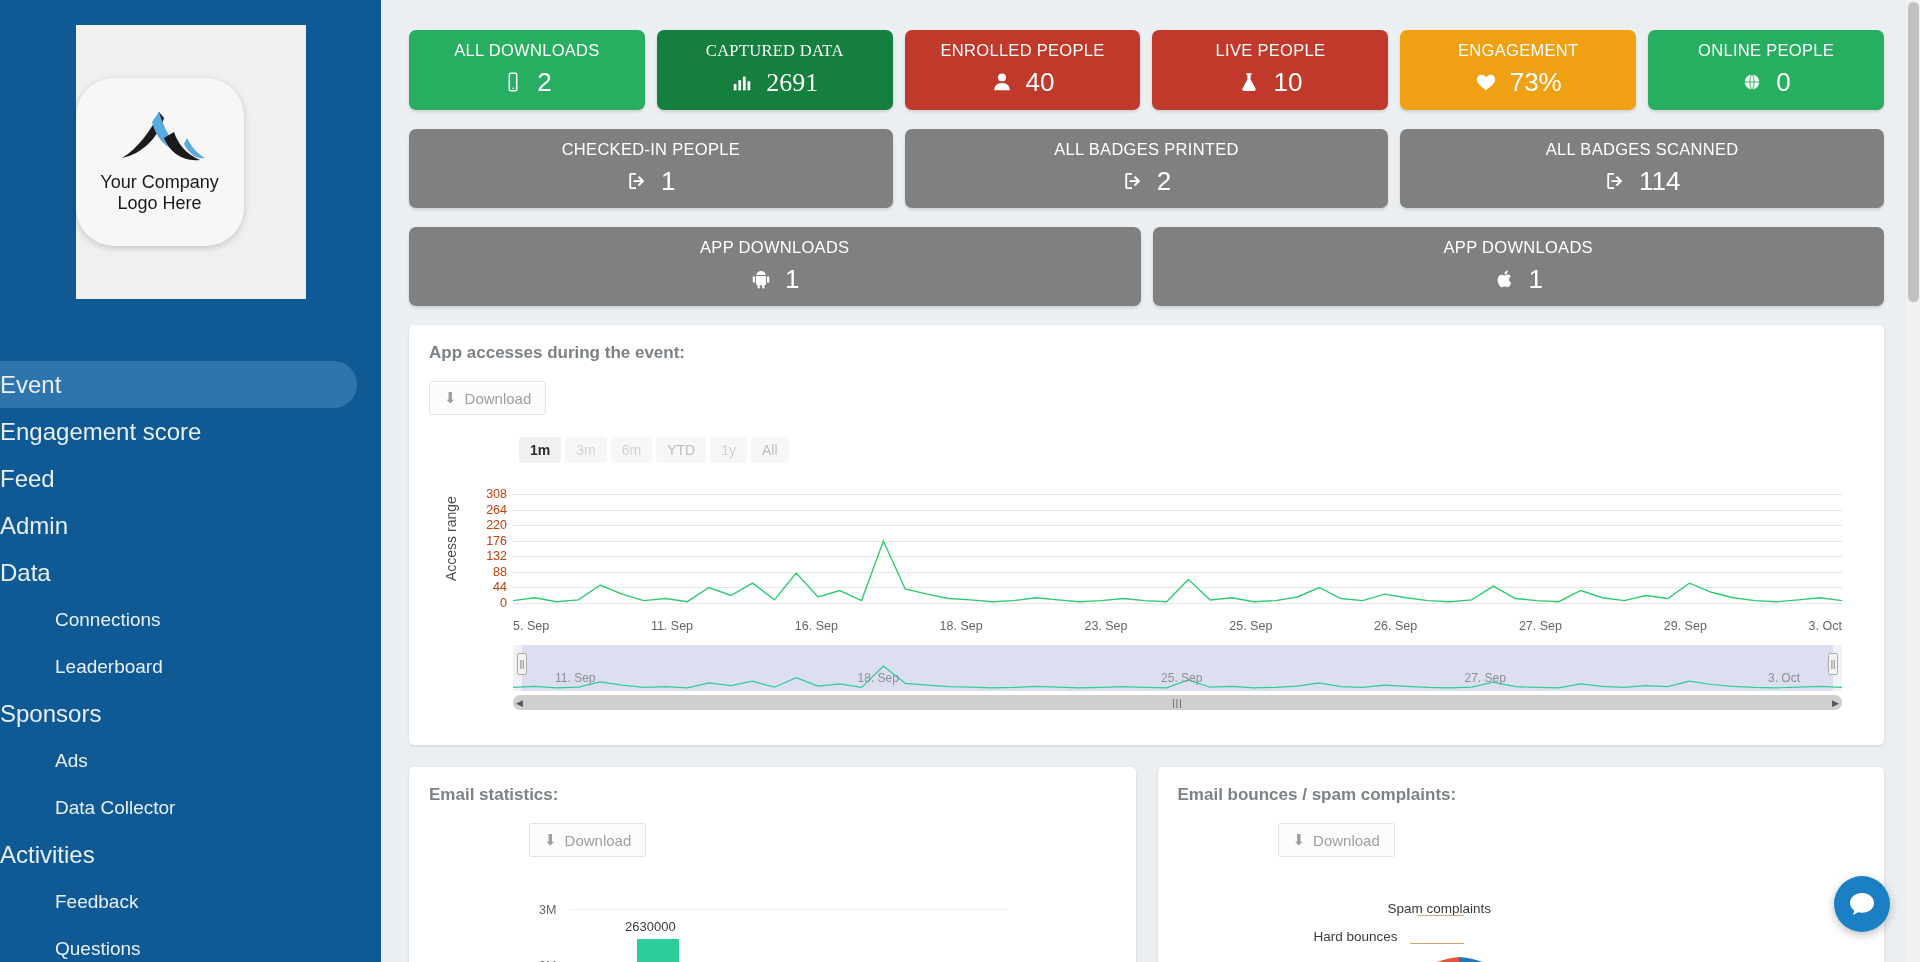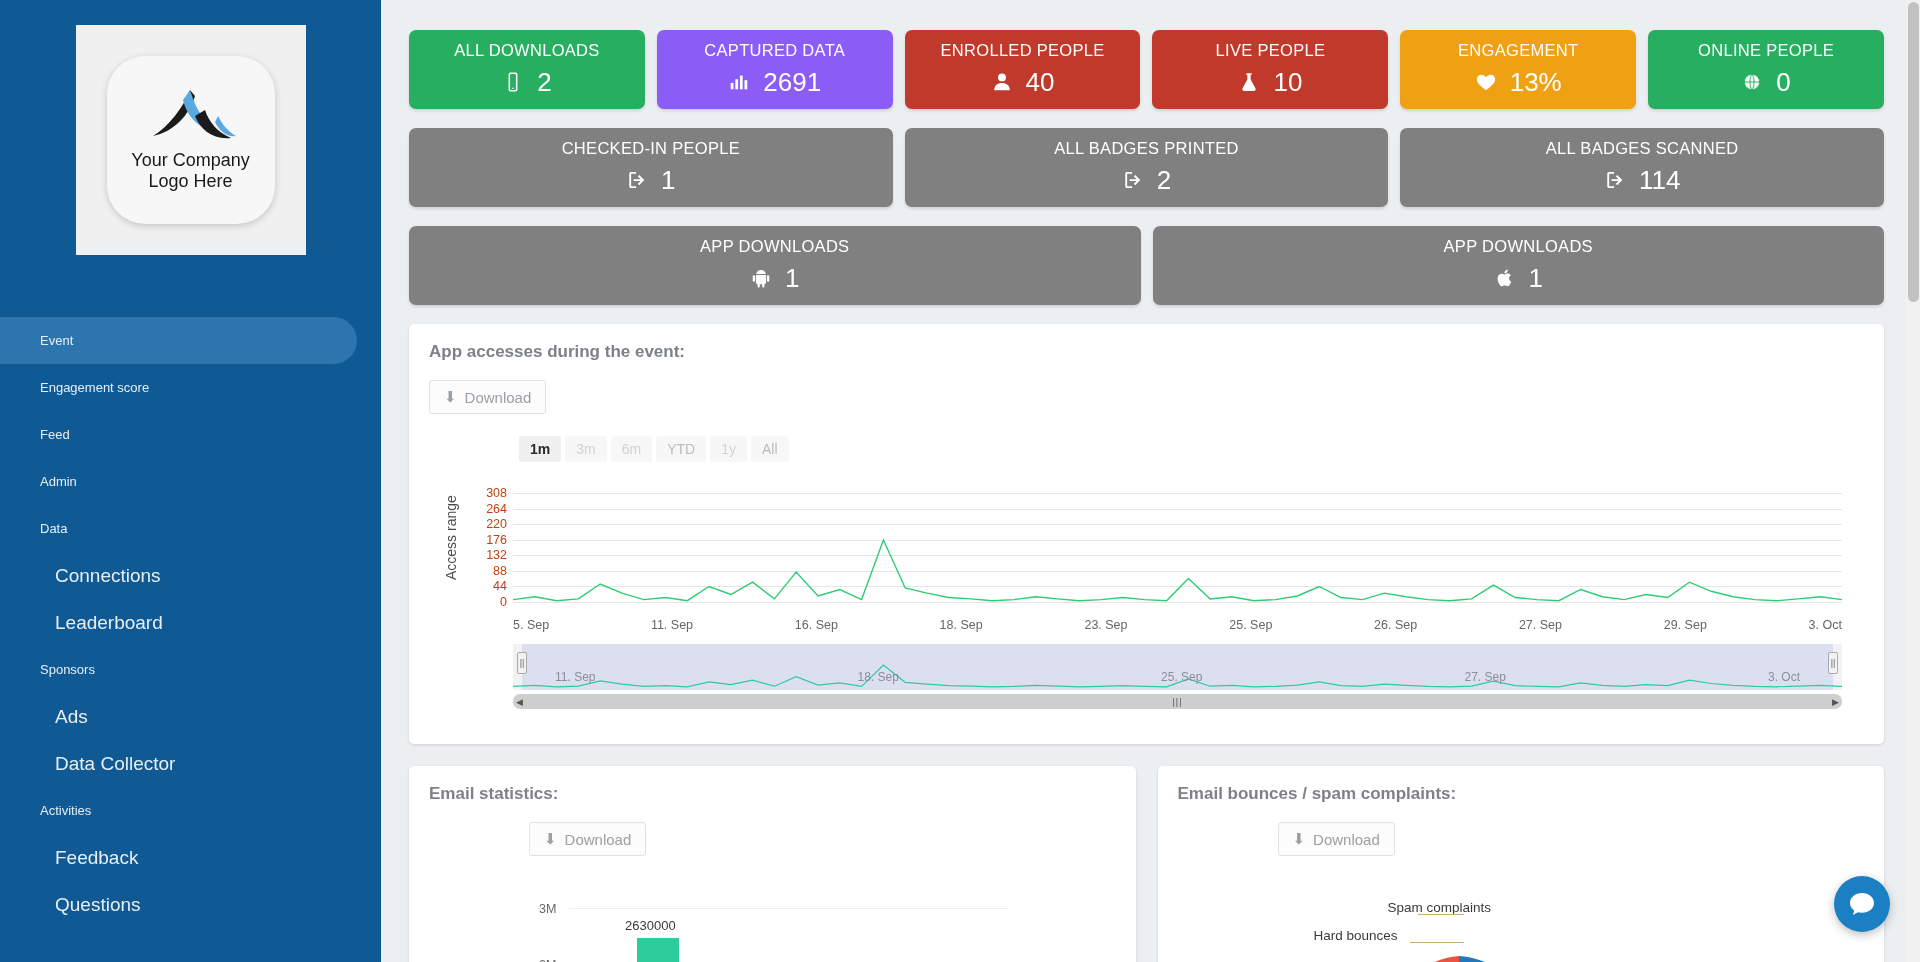--- a/index.html
+++ b/index.html
@@ -13,46 +13,45 @@
   .app { display: flex; width: 1920px; height: 962px; position: relative; }
 
   
   .sidebar {
     width: 381px; min-width: 381px; height: 962px;
     background: #0f5a95;
     position: relative;
     overflow: hidden;
   }
   .logo-box {
-    width: 230px; height: 230px;
+    width: 230px; height: 274px;
     margin: 25px auto 0 auto;
     background: #f0f0f0;
-    display: flex; align-items: center; justify-content: center;
+    display: flex; align-items: center; 
   }
   .logo-tile {
     width: 168px; height: 168px;
     background: #f7f7f7;
     border-radius: 38px;
     box-shadow: 0 2px 7px rgba(0,0,0,0.18);
     display: flex; flex-direction: column;
     align-items: center; justify-content: center;
   }
   .logo-mark { width: 95px; height: 58px; margin-bottom: 4px; }
   .logo-text {
     font-size: 18px; line-height: 21px;
     color: #1a1a1a; text-align: center;
     font-family: "Liberation Sans", sans-serif;
   }
   .nav { margin-top: 62px; }
   .nav-item {
     height: 47px;
     display: flex; align-items: center;
     color: #e8eef3;
-    font-size: 13px;
-    padding-left: 40px;
+    font-size: 24px;
     cursor: pointer;
     white-space: nowrap;
   }
   .nav-item.active { background: #2e75ad; border-radius: 0 24px 24px 0; width: 357px; }
   .nav-item.sub { padding-left: 55px; font-size: 19px; }
 
   
   .main {
     flex: 1; height: 962px;
     overflow: hidden;
@@ -260,21 +259,21 @@
           <div class="k-value">
             <span class="k-icon">
               <svg width="22" height="24" viewBox="0 0 24 24" fill="#fff">
                 <rect x="8" y="2.5" width="8" height="19" rx="1.4" fill="none" stroke="#fff" stroke-width="1.7"></rect>
                 <circle cx="12" cy="18.8" r="0.9"></circle>
               </svg>
             </span>
             <span>2</span>
           </div>
         </div>
-        <div class="kpi" style="background: #8b5cf6;">
+        <div class="kpi" style="background: #15803d; font-family: Liberation Serif, serif;">
           <div class="k-label">CAPTURED DATA</div>
           <div class="k-value">
             <span class="k-icon">
               <svg width="22" height="24" viewBox="0 0 24 24" fill="#fff">
                 <rect x="3" y="13" width="3" height="7"></rect>
                 <rect x="8" y="9" width="3" height="11"></rect>
                 <rect x="13" y="5" width="3" height="15"></rect>
                 <rect x="18" y="10" width="3" height="10"></rect>
               </svg>
             </span>
@@ -305,21 +304,21 @@
           </div>
         </div>
         <div class="kpi" style="background: rgb(240, 161, 19);">
           <div class="k-label">ENGAGEMENT</div>
           <div class="k-value">
             <span class="k-icon">
               <svg width="22" height="24" viewBox="0 0 24 24" fill="#fff">
                 <path d="M12 21 C5 16 2 12.6 2 9 C2 6.2 4.2 4 7 4 C9 4 10.9 5.1 12 7 C13.1 5.1 15 4 17 4 C19.8 4 22 6.2 22 9 C22 12.6 19 16 12 21 Z"></path>
               </svg>
             </span>
-            <span>13%</span>
+            <span>73%</span>
           </div>
         </div>
         <div class="kpi" style="background: rgb(39, 174, 96);">
           <div class="k-label">ONLINE PEOPLE</div>
           <div class="k-value">
             <span class="k-icon">
               <svg width="22" height="24" viewBox="0 0 24 24" fill="#fff">
                 <circle cx="12" cy="12" r="8.4" fill="#fff" opacity=".95"></circle>
                 <circle cx="12" cy="12" r="8.4" fill="none" stroke="#27ae60" stroke-width="1"></circle>
                 <path d="M3.6 12h16.8 M12 3.6 C9 7 9 17 12 20.4 M12 3.6 C15 7 15 17 12 20.4" fill="none" stroke="#27ae60" stroke-width="1"></path>

